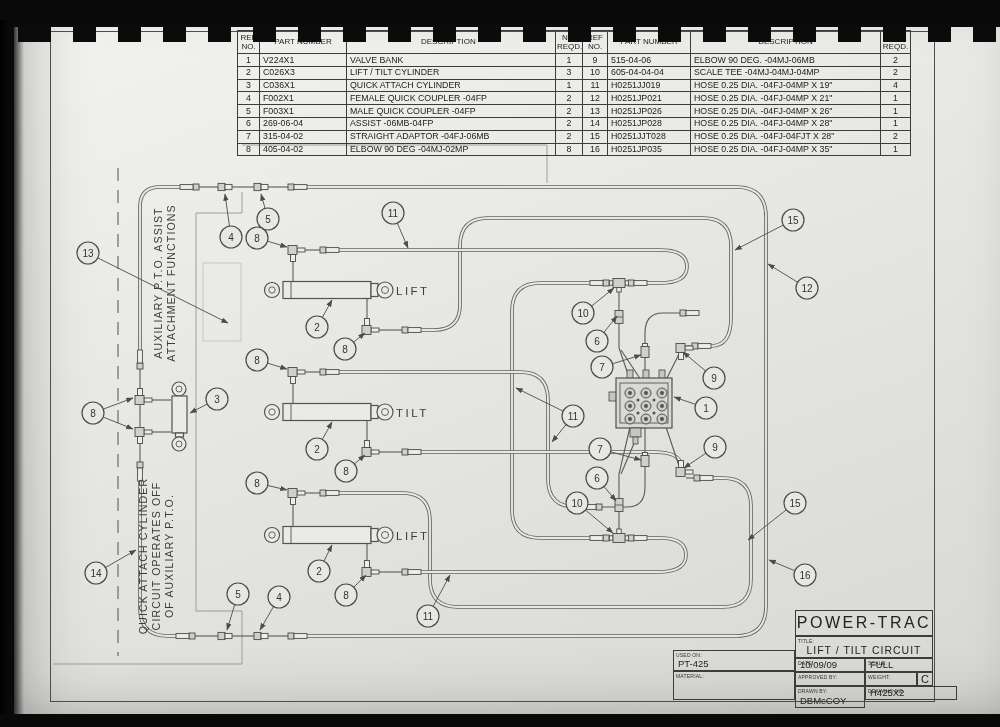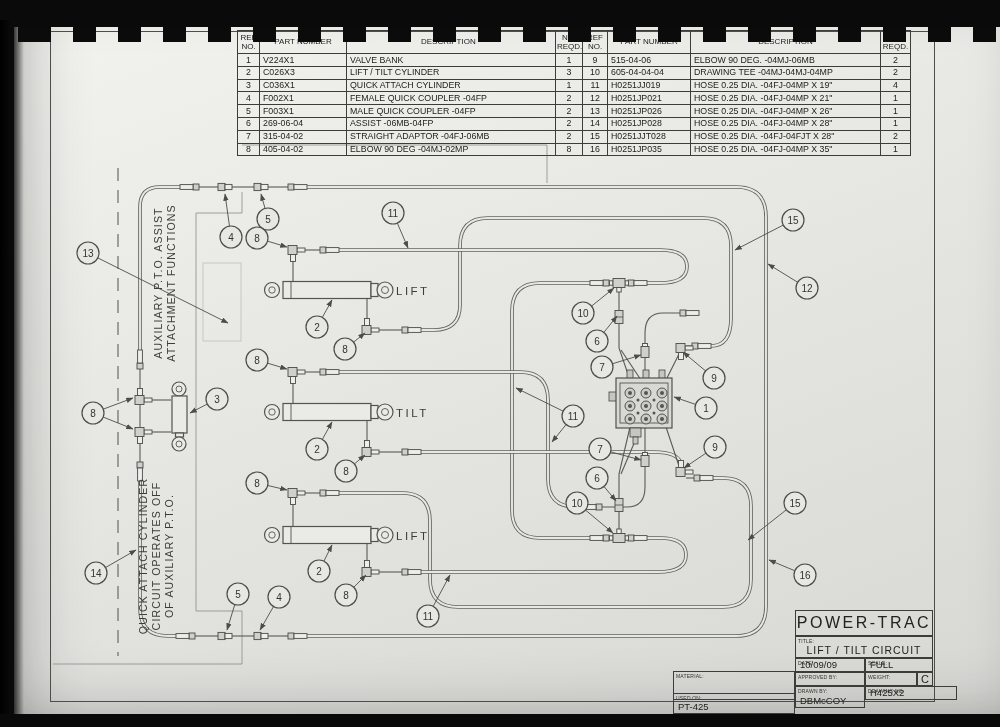--- a/index.html
+++ b/index.html
@@ -36,21 +36,21 @@
               font-size:16px;letter-spacing:2.5px;text-align:center;line-height:24px;}
   #tb-title{left:795px;top:636px;width:138px;height:22px;}
   #tb-title .val{font-size:10.5px;letter-spacing:1px;text-align:center;padding:0;}
   #tb-date{left:795px;top:658px;width:70px;height:14px;}
   #tb-scale{left:865px;top:658px;width:68px;height:14px;}
   #tb-appr{left:795px;top:672px;width:70px;height:14px;}
   #tb-weight{left:865px;top:672px;width:52px;height:14px;}
   #tb-rev{left:917px;top:672px;width:16px;height:14px;font-size:11px;text-align:center;line-height:13px;}
   #tb-drawn{left:795px;top:686px;width:70px;height:22px;}
   #tb-dwgno{left:865px;top:686px;width:92px;height:14px;}
-  #tb-usedon{left:673px;top:650px;width:122px;height:21px;margin-top:43px;}
+  #tb-usedon{left:673px;top:650px;width:122px;height:21px;}
   #tb-material{left:673px;top:671px;width:122px;height:29px;}
   
   svg.diagram{position:absolute;left:0;top:0;width:1000px;height:727px;}
   .tube{fill:none;stroke:#61615d;stroke-width:3.6;}
   .tube-core{fill:none;stroke:#e7e7e4;stroke-width:1.9;}
   .wire{fill:none;stroke:#595955;stroke-width:1.1;}
   .thin{fill:none;stroke:#8b8b86;stroke-width:0.8;}
   .dash{fill:none;stroke:#6b6b66;stroke-width:1.2;stroke-dasharray:13 9;}
   .fit{fill:#cfcfcb;stroke:#4a4a46;stroke-width:0.9;}
   .fit2{fill:#ededeb;stroke:#4a4a46;stroke-width:0.9;}
@@ -558,21 +558,21 @@
     <tbody id="tb-right">
         <tr>
           <td class="c">9</td>
           <td>515-04-06</td>
           <td>ELBOW 90 DEG. -04MJ-06MB</td>
           <td class="c">2</td>
         </tr>
         <tr>
           <td class="c">10</td>
           <td>605-04-04-04</td>
-          <td>DRAWING TEE -04MJ-04MJ-04MP</td>
+          <td>SCALE TEE -04MJ-04MJ-04MP</td>
           <td class="c">2</td>
         </tr>
         <tr>
           <td class="c">11</td>
           <td>H0251JJ019</td>
           <td>HOSE 0.25 DIA. -04FJ-04MP X 19"</td>
           <td class="c">4</td>
         </tr>
         <tr>
           <td class="c">12</td>

